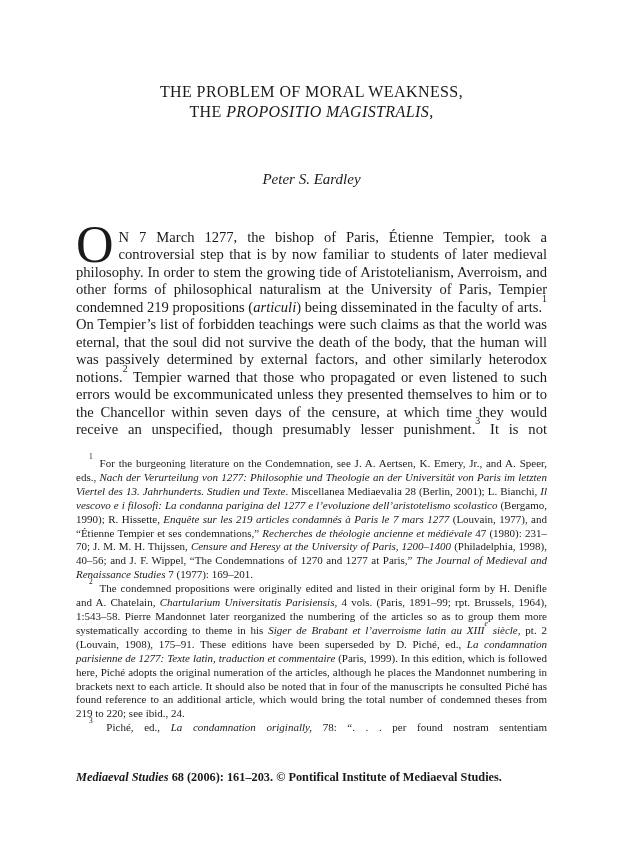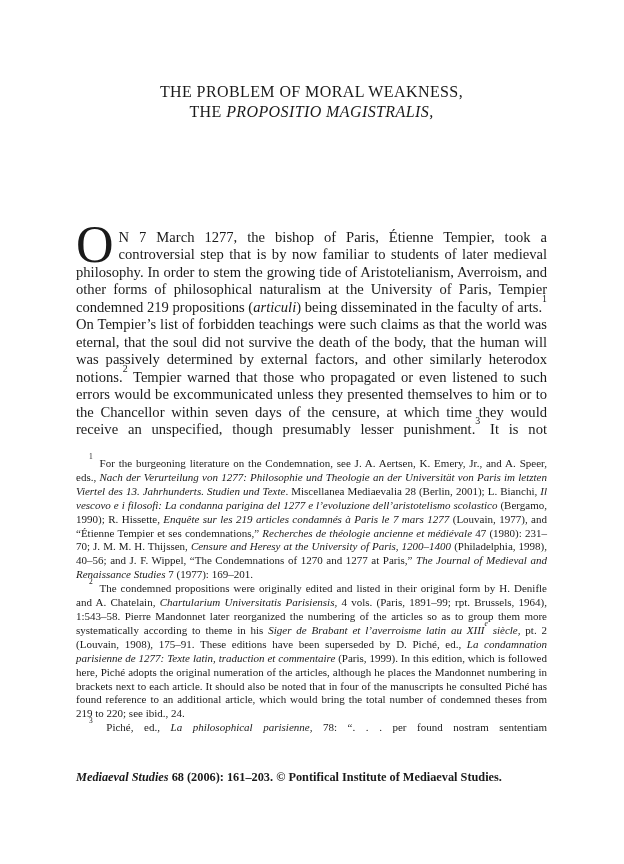--- a/index.html
+++ b/index.html
@@ -83,24 +83,25 @@
 
 <div class="page">
 
   <div class="col title-block">
     <h1 class="title">
       <span class="tline"><span>THE PROBLEM OF MORAL WEAKNESS,</span></span>
       <span class="tline"><span>THE </span><span class="it">PROPOSITIO MAGISTRALIS,</span></span>
     </h1>
   </div>
 
+  <div class="col author">Peter S. Eardley</div>
 
   <div class="col body" lang="en"><span class="dropcap">O</span><span><span>N 7 March 1277, the bishop of Paris, Étienne Tempier, took a controversial step that is by now familiar to students of later medieval philosophy. In order to stem the growing tide of Aristotelianism, Averroism, and other forms of philosophical naturalism at the University of Paris, Tempier condemned 219 propositions (</span><span class="it">articuli</span><span>) being disseminated in the faculty of arts.</span><sup>1</sup><span> On Tempier’s list of forbidden teachings were such claims as that the world was eternal, that the soul did not survive the death of the body, that the human will was passively determined by external factors, and other similarly heterodox notions.</span><sup>2</sup><span> Tempier warned that those who propagated or even listened to such errors would be excommunicated unless they presented themselves to him or to the Chancellor within seven days of the censure, at which time they would receive an unspecified, though presumably lesser punishment.</span><sup>3</sup><span> It is not</span></span></div>
 
   <div class="col footnotes" lang="en">
     <p class="fn"><sup class="fnnum">1</sup><span><span> For the burgeoning literature on the Condemnation, see J. A. Aertsen, K. Emery, Jr., and A. Speer, eds., </span><span class="it">Nach der Verurteilung von 1277: Philosophie und Theologie an der Universität von Paris im letzten Viertel des 13. Jahrhunderts. Studien und Texte</span><span>. Miscellanea Mediaevalia 28 (Berlin, 2001); L. Bianchi, </span><span class="it">Il vescovo e i filosofi: La condanna parigina del 1277 e l’evoluzione dell’aristotelismo scolastico</span><span> (Bergamo, 1990); R. Hissette, </span><span class="it">Enquête sur les 219 articles condamnés à Paris le 7 mars 1277</span><span> (Louvain, 1977), and “Étienne Tempier et ses condemnations,” </span><span class="it">Recherches de théologie ancienne et médiévale</span><span> 47 (1980): 231–70; J. M. M. H. Thijssen, </span><span class="it">Censure and Heresy at the University of Paris, 1200–1400</span><span> (Philadelphia, 1998), 40–56; and J. F. Wippel, “The Condemnations of 1270 and 1277 at Paris,” </span><span class="it">The Journal of Medieval and Renaissance Studies</span><span> 7 (1977): 169–201.</span></span></p>
     <p class="fn"><sup class="fnnum">2</sup><span><span> The condemned propositions were originally edited and listed in their original form by H. Denifle and A. Chatelain, </span><span class="it">Chartularium Universitatis Parisiensis,</span><span> 4 vols. (Paris, 1891–99; rpt. Brussels, 1964), 1:543–58. Pierre Mandonnet later reorganized the numbering of the articles so as to group them more systematically according to theme in his </span><span class="it">Siger de Brabant et l’averroisme latin au XIII</span><sup class="it">e</sup><span class="it"> siècle,</span><span> pt. 2 (Louvain, 1908), 175–91. These editions have been superseded by D. Piché, ed., </span><span class="it">La condamnation parisienne de 1277: Texte latin, traduction et commentaire</span><span> (Paris, 1999). In this edition, which is followed here, Piché adopts the original numeration of the articles, although he places the Mandonnet numbering in brackets next to each article. It should also be noted that in four of the manuscripts he consulted Piché has found reference to an additional article, which would bring the total number of condemned theses from 219 to 220; see ibid., 24.</span></span></p>
-    <p class="fn justify-last"><sup class="fnnum">3</sup><span><span> Piché, ed., </span><span class="it">La philosophical parisienne,</span><span> 78: “. . . per found nostram sententiam</span></span></p>
+    <p class="fn justify-last"><sup class="fnnum">3</sup><span><span> Piché, ed., </span><span class="it">La condamnation originally,</span><span> 78: “. . . per found nostram sententiam</span></span></p>
   </div>
 
   <div class="col footer"><span class="it">Mediaeval Studies</span><span> 68 (2006): 161–203. © Pontifical Institute of Mediaeval Studies.</span></div>
 
 </div>
 
 </body></html>

